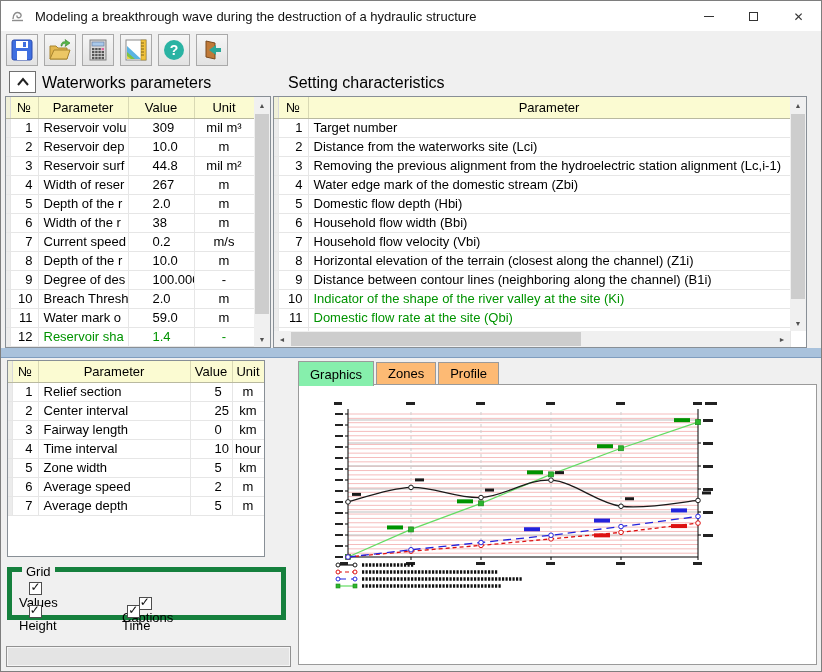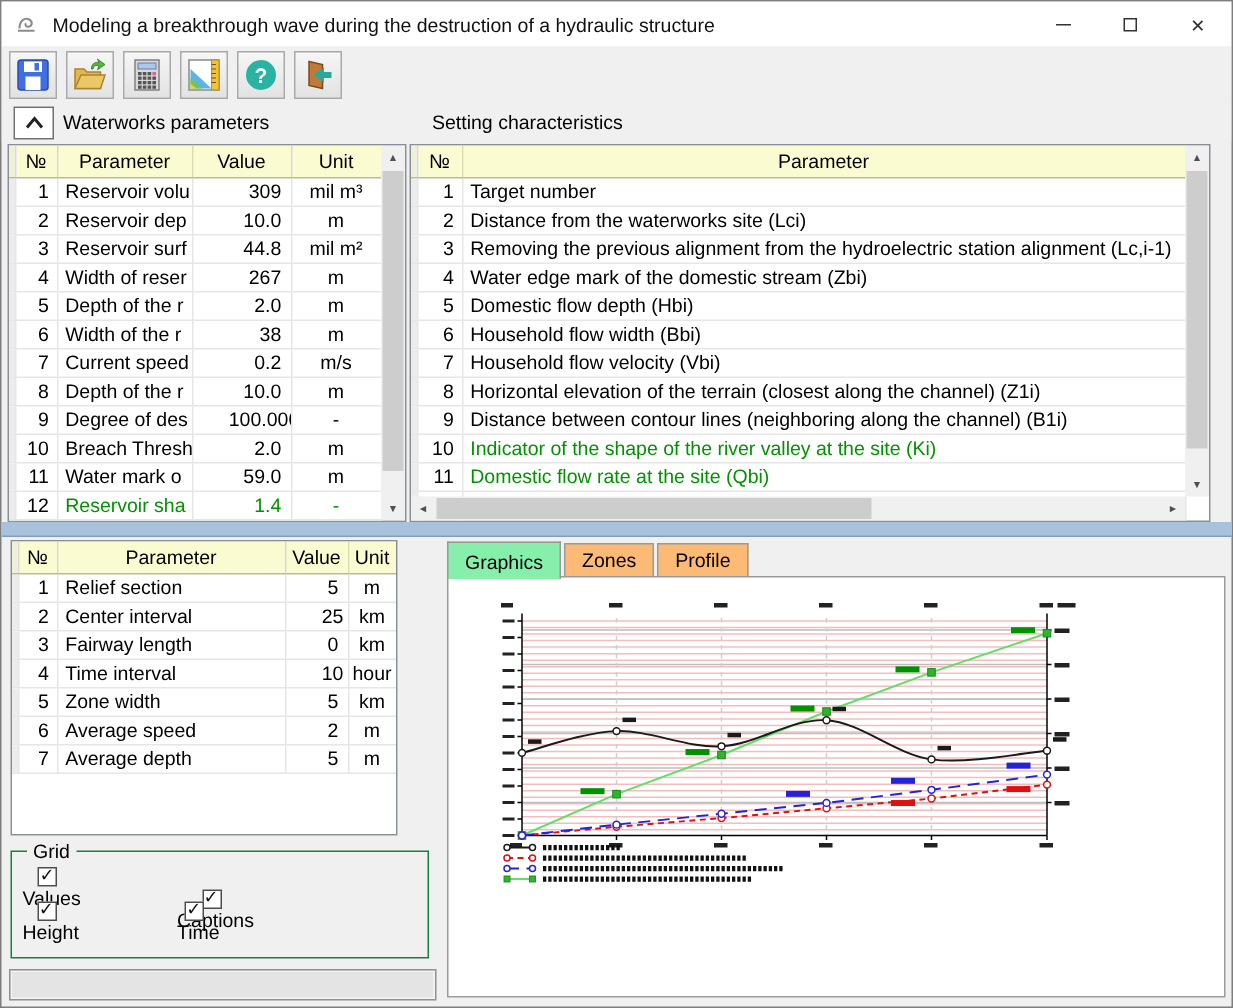--- a/index.html
+++ b/index.html
@@ -17,55 +17,55 @@
   .glyph-max { width:9px; height:9px; border:1px solid #333; display:block; }
   .glyph-close::after { content:"✕"; font-size:12px; color:#333; }
 
   
   .toolbar { position:absolute; left:0; top:30px; width:100%; height:38px; background:#f0f0f0; display:flex; align-items:center; padding-left:5px; }
   .tool-btn { width:32px; height:32px; margin-right:6px; background:linear-gradient(#f6f6f6,#e2e2e2); border:1px solid #a9a9a9; display:flex; align-items:center; justify-content:center; }
 
   
   .section-header { position:absolute; left:0; top:68px; width:100%; height:26px; background:#f0f0f0; }
   .collapse-btn { position:absolute; left:8px; top:2px; width:27px; height:22px; background:#fff; border:1px solid #707070; display:flex; align-items:center; justify-content:center; }
-  .hdr-label { position:absolute; top:5px; font-size:13px; color:#000; }
+  .hdr-label { position:absolute; top:5px; font-size:16px; color:#000; }
   .hdr-left { left:41px; } .hdr-right { left:287px; }
 
   
   .tpanel { position:absolute; background:#fff; border:1px solid #888f96; overflow:hidden; }
   .panel-ww  { left:4px;  top:95px; width:266px; height:252px; }
   .panel-ch  { left:272px; top:95px; width:534px; height:252px; }
   .panel-md  { left:6px;  top:359px; width:258px; height:197px; }
   table.grid-table { border-collapse:collapse; table-layout:fixed; background:#fff; }
   .grid-table th { background:#fbfbd2; font-weight:normal; text-align:center; height:21px;
       border-right:1px solid #d9d9b4; border-bottom:1px solid #b9b9a0; overflow:hidden; white-space:nowrap; }
   .grid-table td { height:19px; border-right:1px solid #e6e6e6; border-bottom:1px solid #e6e6e6; overflow:hidden; white-space:nowrap; }
   .grid-table tr { height:19px; }
   .c-gutter, th.h-gutter { background:#ececec; border-right:1px solid #d9d9d9; }
   th.h-gutter { background:#f0f0d8; }
   .c-n { text-align:right; padding-right:5px; }
   .c-parameter { text-align:left; padding-left:5px; }
-  .c-value { text-align:right; padding-right:6px;padding-left:24px; }
+  .c-value { padding-right:6px;padding-left:24px; }
   .c-unit { text-align:center; }
   tr.green td { color:#009300; }
   tr.green td.c-n { color:#000; }
 
   
   .sbv { position:absolute; width:16px; background:#f0f0f0; }
   .sbh { position:absolute; height:16px; background:#f0f0f0; }
   .sb-btn { position:absolute; width:16px; height:16px; color:#505050; font-size:7px; display:flex; align-items:center; justify-content:center; }
   .sb-up::after{content:"▲";} .sb-down::after{content:"▼";} .sb-left::after{content:"◄";} .sb-right::after{content:"►";}
   .sb-thumb-v { position:absolute; left:1px; width:14px; background:#cdcdcd; }
   .sb-thumb-h { position:absolute; top:1px; height:14px; background:#cdcdcd; }
 
   
   .splitter { position:absolute; left:0; top:347px; width:822px; height:10px; background:#a9c2dc; border-bottom:1px solid #7f9dbf; }
 
   
-  .groupbox { position:absolute; left:6px; top:566px; width:279px; height:72px; border:1px solid #15803d; }
+  .groupbox { position:absolute; left:6px; top:566px; width:279px; height:53px; border:5px solid #15803d; }
   .groupbox-label { position:absolute; left:10px; top:-8px; background:#f0f0f0; padding:0 4px; font-size:13px; }
   .cb-row { position:absolute; display:flex; align-items:center;flex-direction:column; }
   .checkbox-box { width:13px; height:13px; background:#fff; border:1px solid #4d4d4d; margin-right:5px; position:relative; flex:0 0 auto; }
   .checkbox-box.checked::after { content:"✓"; position:absolute; left:0px; top:-3px; font-size:12px; color:#111; }
   .statusbar { position:absolute; left:5px; top:645px; width:285px; height:21px; background:#e4e4e4; border:1px solid #919191; box-shadow:inset 0 0 0 1px #f5f5f5; }
 
   
   .tab-strip { position:absolute; left:297px; top:361px; height:23px; display:flex; align-items:flex-end; }
   .tab { padding:3px 11px 4px 11px; border:1px solid #9a9a9a; border-bottom:none; background:#fdba74; margin-right:2px; font-size:13px; position:relative; }
   .tab.active { background:#86efac; padding-top:5px; z-index:3; margin-bottom:-1px; }

